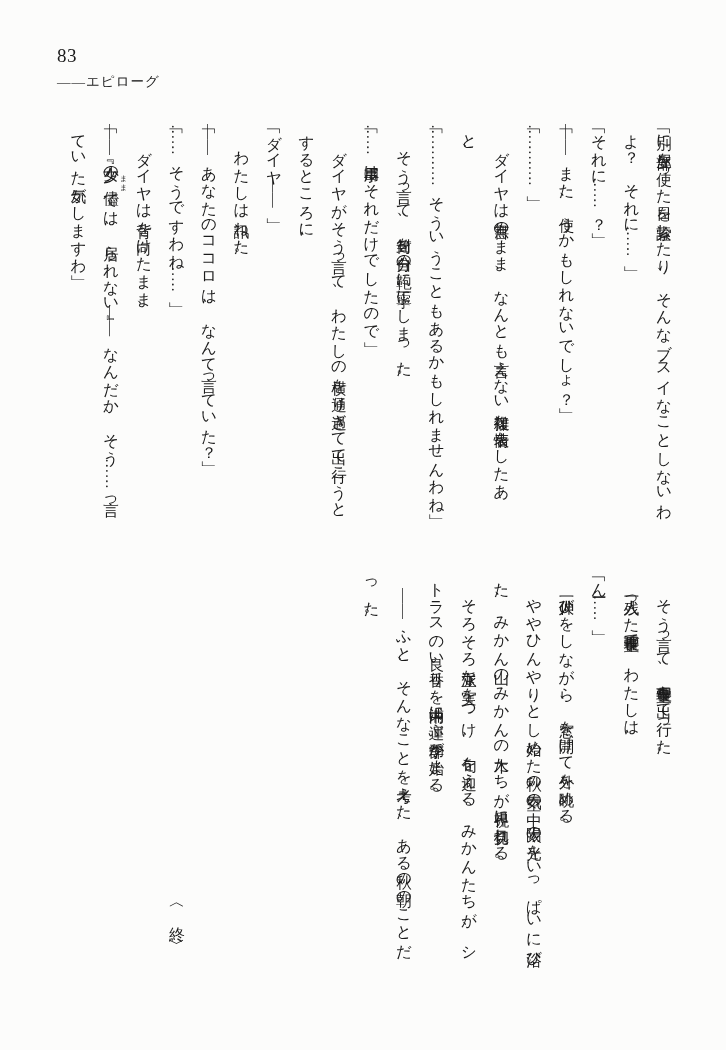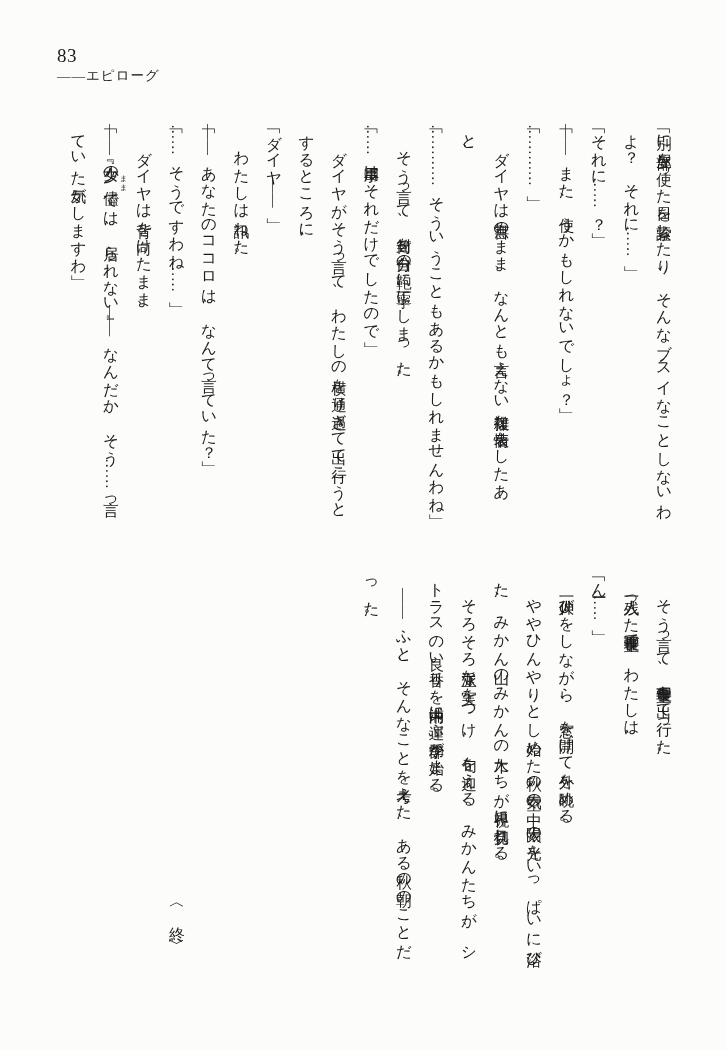--- a/index.html
+++ b/index.html
@@ -20,21 +20,21 @@
     position: absolute;
     top: 46px;
     left: 57px;
   }
   .page-number {
     font-size: 19px;
     line-height: 1.1;
     letter-spacing: 0.5px;
   }
   .running-title {
-    margin-top: 2px;
+    margin-top: 8px;
     font-size: 13.5px;
     line-height: 1.1;
     letter-spacing: 1px;
   }
 
   
   .vblock {
     writing-mode: vertical-rl;
     text-orientation: mixed;
     font-size: 15.5px;

